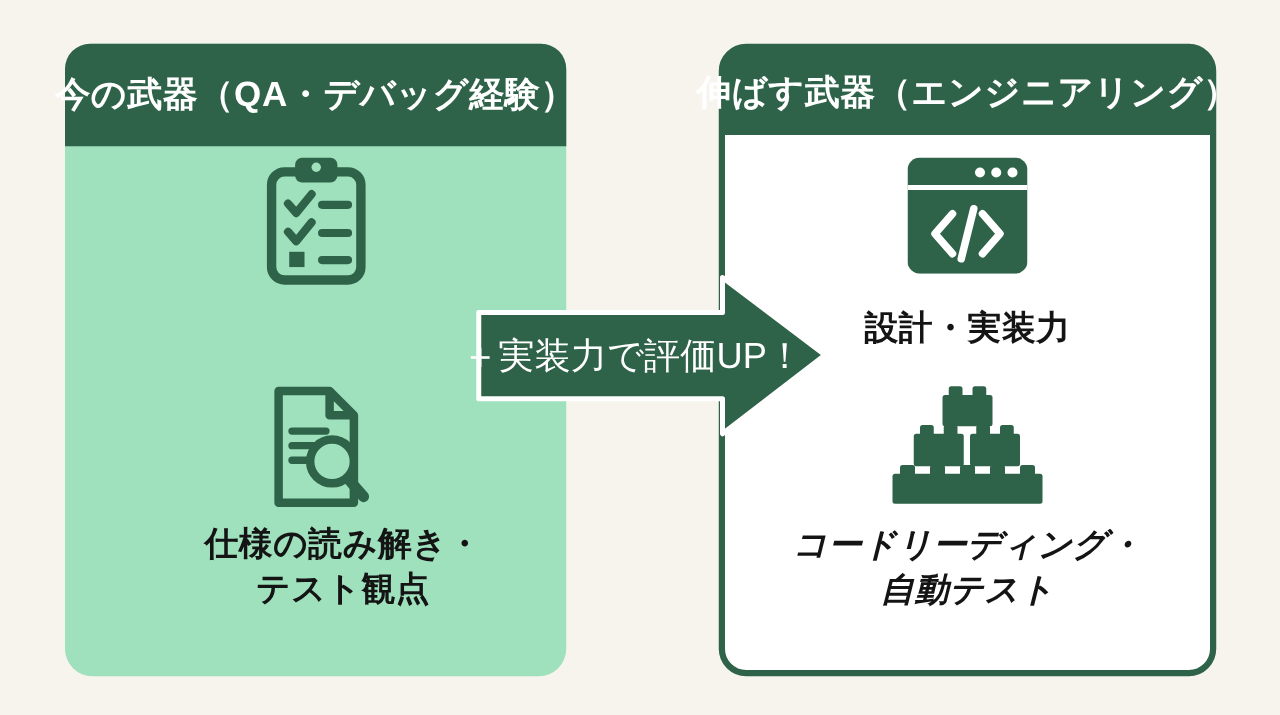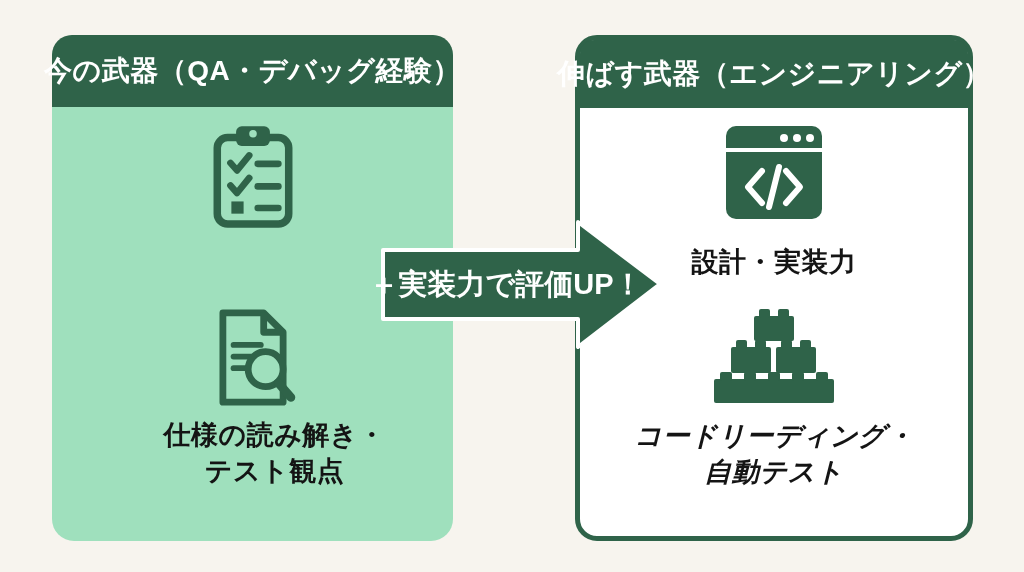--- a/index.html
+++ b/index.html
@@ -30,21 +30,21 @@
   }
   .panel-right{
     left:575px;
     width:398px;
     background:#ffffff;
     border:5px solid var(--dark-green);
   }
   .panel-header{
     position:absolute;
     left:0;right:0;top:0;
-    height:72px;
+    height:82px;
     background:var(--dark-green);
     border-radius:20px 20px 0 0;
     display:flex;
     align-items:center;
     justify-content:center;
     color:#ffffff;
     font-size:28px;
     font-weight:700;
     letter-spacing:0.5px;
     white-space:nowrap;
@@ -93,21 +93,21 @@
     position:absolute;
     left:380px;
     top:250px;
     width:252px;
     height:70px;
     display:flex;
     align-items:center;
     justify-content:center;
     color:#ffffff;
     font-size:29px;
-    font-weight:700;
+    font-weight:400;
     z-index:6;
     white-space:nowrap;
   }
   svg{display:block;}
 </style>
 </head>
 <body>
 
 <div class="stage">
 

